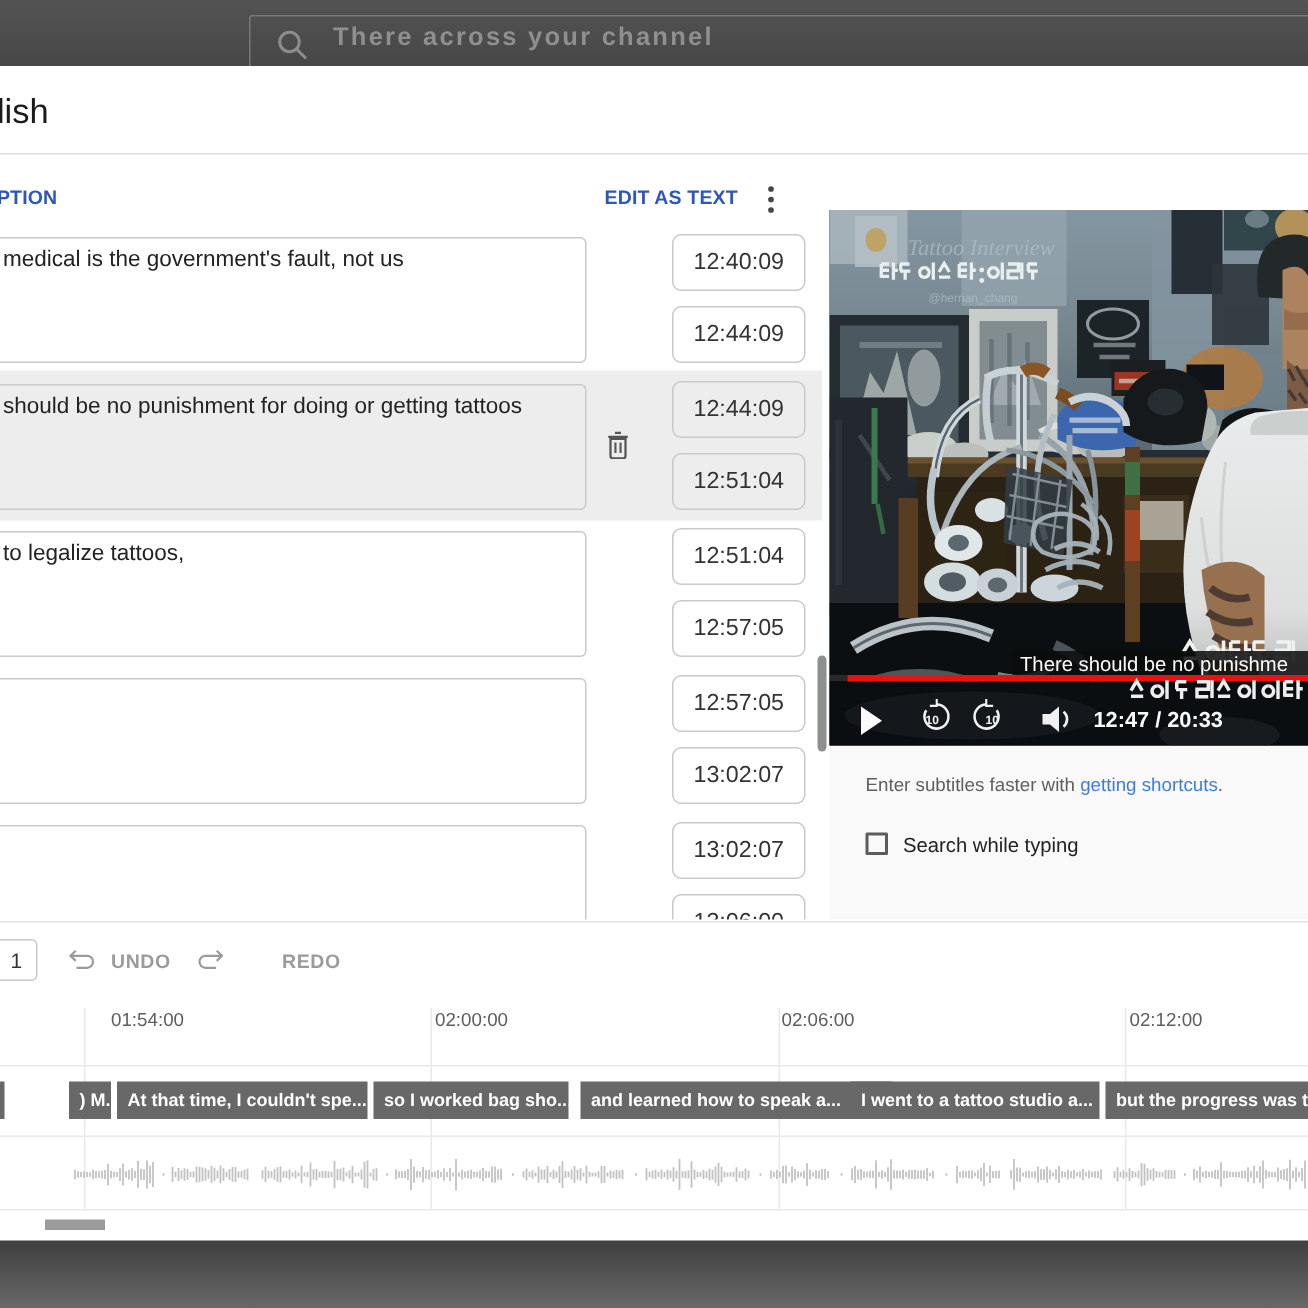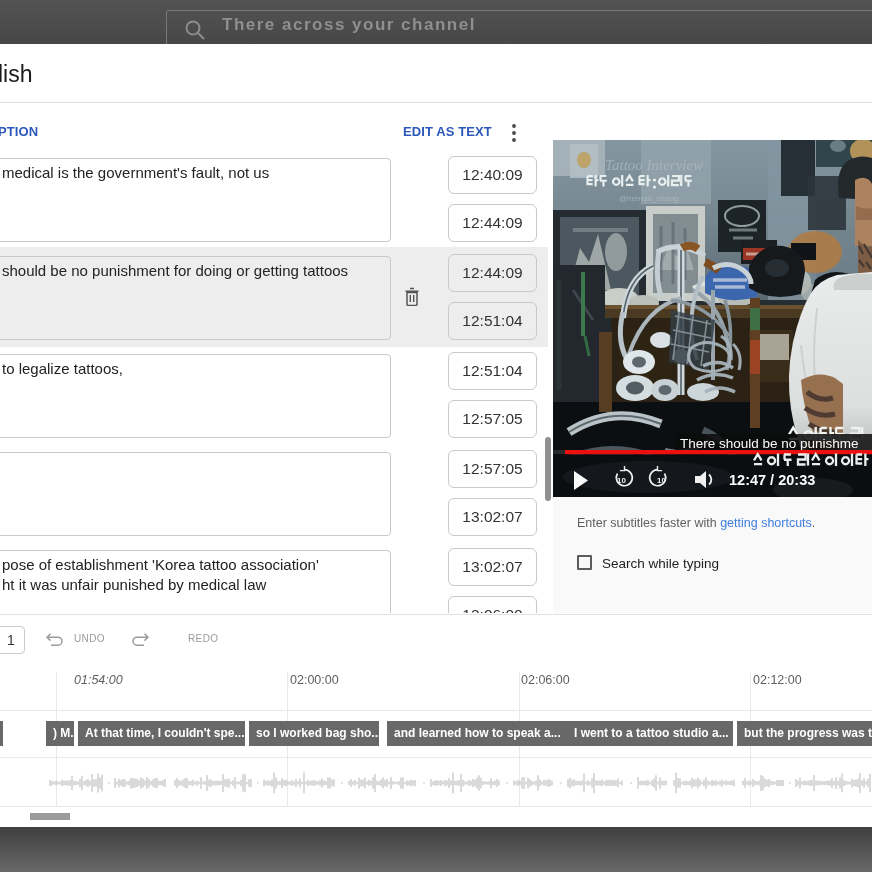--- a/index.html
+++ b/index.html
@@ -28,21 +28,21 @@
   
   .rowhl { left:0; width:548px; height:100px; background:#ededed; }
   .tbox { left:-210px; width:601px; height:84px; border:1px solid #c9c9c9; border-radius:4px; background:transparent; }
   .ttext { left:2px; font-size:15px; color:#232323; line-height:20px; }
   .tsbox { left:432px; width:89px; height:38px; border:1px solid #c9c9c9; border-radius:6px;
     font-size:15.5px; color:#333; text-align:center; line-height:36px;margin-left:16px; }
 
   
   #numbox { left:-20px; top:582px; width:45px; height:28px; border:1px solid #c9c9c9; border-radius:4px;
      font-size:14px; color:#333; line-height:26px; padding-left:26px;}
-  .tool { font-size:10px; font-weight:400; color:#9b9b9b; letter-spacing:0.4px; }
+  .tool { font-size:13px; font-weight:700; color:#9b9b9b; letter-spacing:0.4px; }
 
   
   #rpanel { left:553px; top:453px; width:319px; height:116px; background:#f9f9f9; }
   #tiptext { left:577px; top:472px; font-size:12.5px; color:#5f5f5f; }
   #tiptext span { color:#3e7de0; }
   #checkbox { left:577px; top:511px; width:15px; height:15px; border:2px solid #5c5c5c; border-radius:1px; }
   #checklabel { left:602px; top:512px; font-size:13.5px; color:#222; }
 
   
   #video { left:553px; top:96px; width:319px; height:357px; background:#242f36; }
@@ -104,40 +104,39 @@
     <div class="abs tbox" style="top:310px;"></div>
     <div class="abs ttext" style="top:315px;">to legalize tattoos,</div>
     <div class="abs tsbox" style="top:308px;">12:51:04</div>
     <div class="abs tsbox" style="top:356px;">12:57:05</div>
 
     <div class="abs tbox" style="top:408px;"></div>
     <div class="abs tsbox" style="top:406px;">12:57:05</div>
     <div class="abs tsbox" style="top:454px;">13:02:07</div>
 
     <div class="abs tbox" style="top:506px; height:84px;"></div>
-    <div class="abs ttext" style="top:511px;">pose of establishment 'Korea tattoo association'<br>ht it was unfair punished by medical law</div>
     <div class="abs tsbox" style="top:504px;">13:02:07</div>
     <div class="abs tsbox" style="top:552px;">13:06:00</div>
 
     <div class="abs" style="left:0; top:569px; width:545px; height:46px; background:#fff;"></div>
 
     <div class="abs" style="left:0; top:570px; width:872px; height:1px; background:#e2e2e2;"></div>
 
     <div class="abs" id="numbox">1</div>
     <svg class="abs" style="left:46px; top:589px;" width="18" height="13" viewBox="0 0 18 13">
       <path d="M4.5 0.8 L1 4.2 L4.5 7.6 M1 4.2 H12 a4 4 0 0 1 0 8 H5" fill="none" stroke="#9b9b9b" stroke-width="1.5"></path>
     </svg>
     <div class="abs tool" style="left:74px; top:589px;">UNDO</div>
     <svg class="abs" style="left:131px; top:589px;" width="18" height="13" viewBox="0 0 18 13">
       <path d="M13.5 0.8 L17 4.2 L13.5 7.6 M17 4.2 H6 a4 4 0 0 0 0 8 H13" fill="none" stroke="#9b9b9b" stroke-width="1.5"></path>
     </svg>
     <div class="abs tool" style="left:160px; top:589px;padding-left:28px;">REDO</div>
 
     <div id="ruler-labels">
-      <div class="abs" style="left:74px;font-style:italic;">01:54:00</div>
+      <div class="abs" style="left:74px;">01:54:00</div>
       <div class="abs" style="left:290px;">02:00:00</div>
       <div class="abs" style="left:521px;">02:06:00</div>
       <div class="abs" style="left:753px;">02:12:00</div>
     </div>
     <div class="abs vline" style="left:56px;"></div>
     <div class="abs vline" style="left:287px;"></div>
     <div class="abs vline" style="left:519px;"></div>
     <div class="abs vline" style="left:750px;"></div>
     <div class="abs hline" style="top:666px;"></div>
     <div class="abs hline" style="top:713px;"></div>

